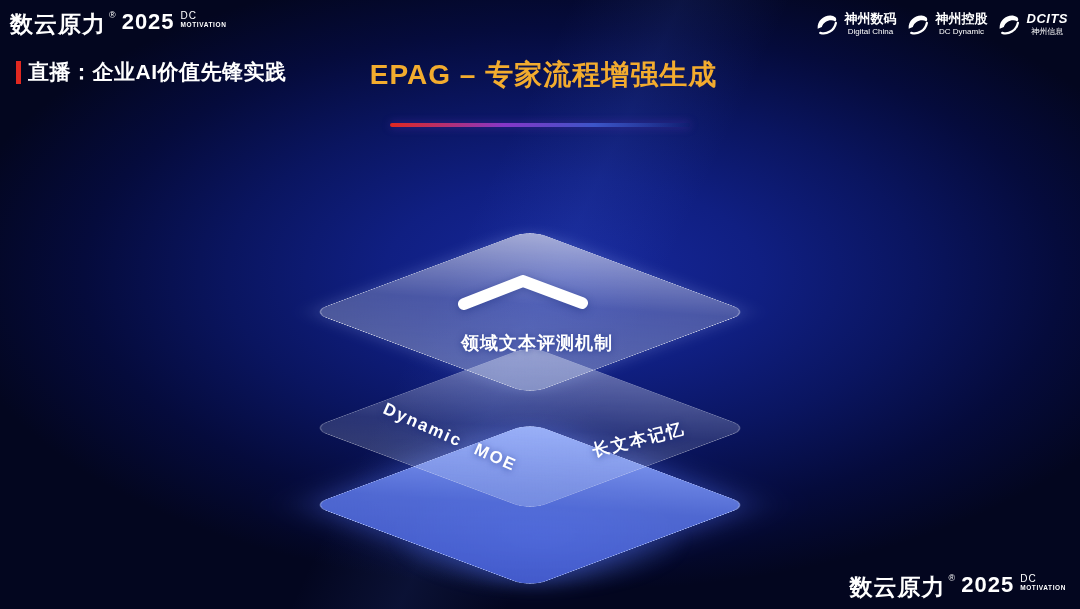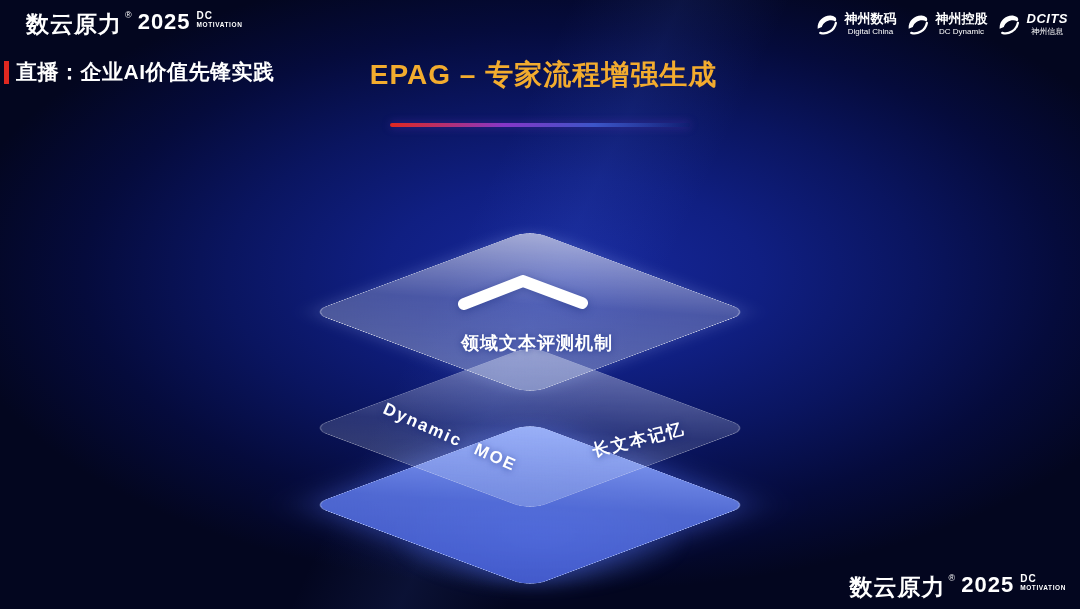--- a/index.html
+++ b/index.html
@@ -13,32 +13,32 @@
     position:relative; width:1080px; height:609px; overflow:hidden; color:#fff;
     background: radial-gradient(ellipse 58% 52% at 53% 45%,
       #17289c 0%, #101f82 30%, #0a1560 55%, #050b3c 78%, #03061f 100%);
   }
   .sheen {
     position:absolute; inset:0; pointer-events:none;
     background: linear-gradient(115deg, rgba(60,90,220,0) 42%, rgba(80,120,245,0.10) 50%, rgba(60,90,220,0) 58%);
   }
 
   
-  .brand { display:flex; align-items:flex-start; gap:3px; white-space:nowrap;margin-left:16px; }
+  .brand { display:flex; align-items:flex-start; gap:3px; white-space:nowrap; }
   .brand-name { font-size:23px; font-weight:900; letter-spacing:1px; }
   .brand-reg { font-size:9px; margin-top:1px; }
   .brand-year { font-size:22px; font-weight:900; letter-spacing:1px; margin-left:3px; }
   .brand-dcm { display:flex; flex-direction:column; margin-top:2px; margin-left:3px; line-height:1.05; }
-  .brand-dc { font-size:10px; font-weight:700; letter-spacing:1px; }
+  .brand-dc { font-size:10px; font-weight:400; letter-spacing:1px; }
   .brand-motivation { font-size:6.5px; font-weight:600; letter-spacing:0.6px; }
   .brand.top-left { position:absolute; left:10px; top:9px; }
   .brand.bottom-right { position:absolute; right:14px; bottom:6px; }
 
   
-  .live-label { position:absolute; left:4px; top:58px; display:flex; align-items:center;justify-content:flex-end; }
+  .live-label { position:absolute; left:16px; top:58px; display:flex; align-items:center;justify-content:flex-end; }
   .live-bar { width:5px; height:23px; background:#e02820; margin-right:7px; }
   .live-text { font-size:21px; font-weight:800; letter-spacing:0.5px; }
 
   
   .title {
     position:absolute; left:0; right:0; top:56px; text-align:center;
     font-size:28px; font-weight:800; letter-spacing:1px; color:#f3ac2e;margin-left:7px;
   }
 
   

